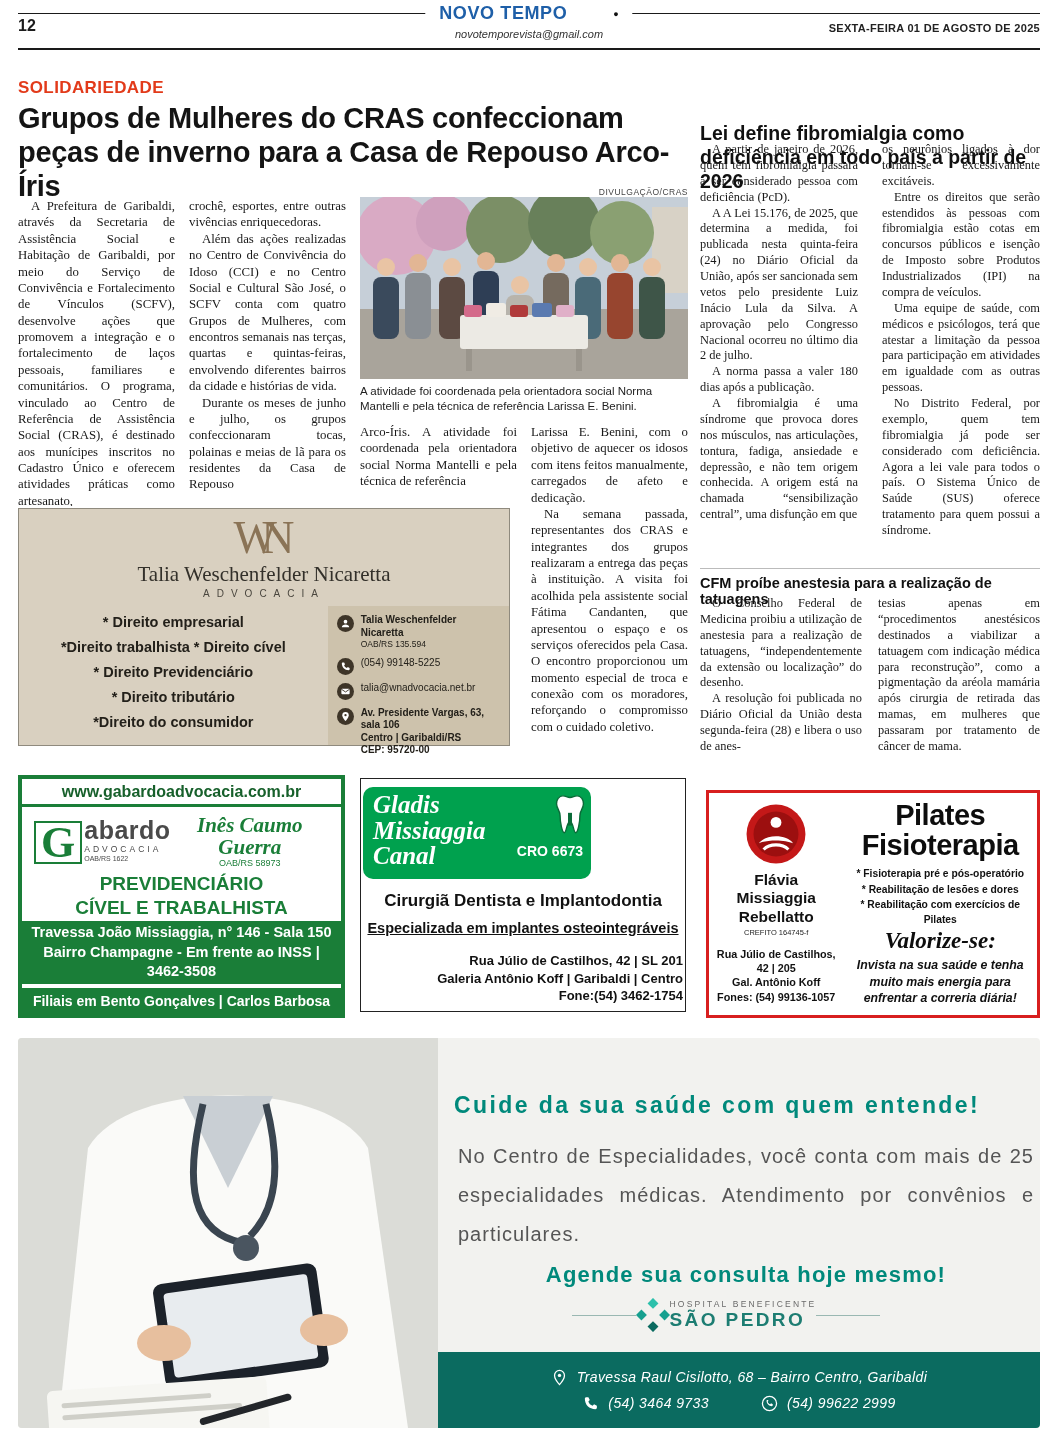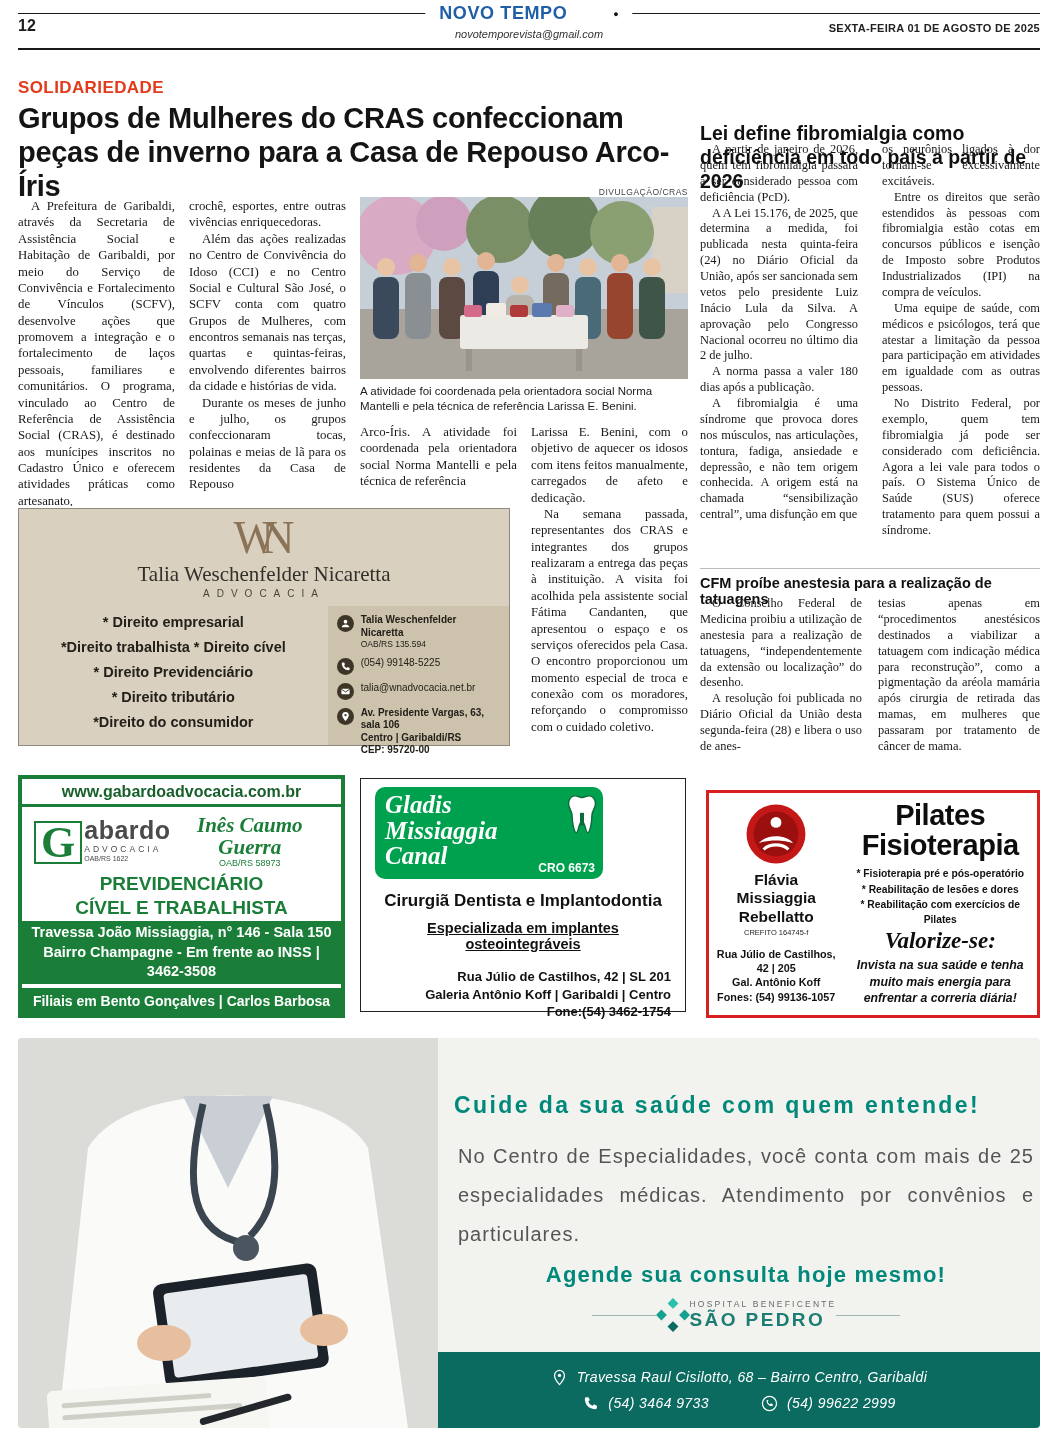--- a/index.html
+++ b/index.html
@@ -67,24 +67,24 @@
   .gab-sub  { font-size:8.5px; letter-spacing:3px; color:#4a4a4a; margin-top:2px; }
   .gab-oab  { font-size:7px; color:#4a4a4a; margin-top:1px; }
   .gab-partner-wrap { text-align:center; }
   .gab-partner { color:#1a7e38; font-family:"Liberation Serif", serif; font-style:italic; font-weight:bold; font-size:21px; line-height:1.05; }
   .gab-partner-oab { font-size:9px; color:#1a7e38; }
   .gab-areas { text-align:center; color:#1a7e38; font-weight:bold; font-size:19px; line-height:1.25; margin-top:4px; }
   .gab-band { background:#1a7e38; color:#fff; text-align:center; font-weight:bold; font-size:14.5px; padding:2px 4px; line-height:1.35; margin-top:auto; }
   .gab-band2 { background:#1a7e38; color:#fff; text-align:center; font-weight:bold; font-size:14px; padding:5px 4px; margin-top:4px; }
 
   
-  .ad-gladis { position:absolute; left:360px; top:778px; width:326px; height:234px; border:1.5px solid #222; background:#fff; padding:8px 14px; }
+  .ad-gladis { position:absolute; left:360px; top:778px; width:326px; height:234px; border:1.5px solid #222; background:#fff; padding:8px 2px; }
   .gladis-box { position:relative; width:228px; height:92px; background:#00a14e; border-radius:10px; color:#fff; padding:5px 10px; }
   .gladis-name { font-family:"Liberation Serif", serif; font-style:italic; font-weight:bold; font-size:25px; line-height:1.02; }
-  .gladis-cro { position:absolute; right:8px; bottom:4px; font-size:12px; font-weight:bold; }
+  .gladis-cro { position:absolute; right:8px; bottom:20px; font-size:14px; font-weight:bold; }
   .gladis-tooth { position:absolute; right:4px; top:6px; width:34px; height:42px; }
   .gladis-title { text-align:center; font-weight:bold; font-size:17px; margin-top:12px; color:#111; }
   .gladis-spec { text-align:center; font-weight:bold; font-size:14.5px; text-decoration:underline; margin-top:9px; color:#111; }
   .gladis-addr { text-align:right; font-weight:bold; font-size:13px; line-height:1.35; margin-top:16px; color:#111; }
 
   
   .ad-pilates { position:absolute; left:706px; top:790px; width:334px; height:228px; border:3px solid #d81f1f; background:#fff; display:flex; }
   .pil-left { width:41%; padding:10px 4px 6px; text-align:center; }
   .pil-logo { width:62px; height:62px; margin:0 auto 6px; }
   .pil-logo svg { width:100%; height:100%; display:block; }
@@ -97,21 +97,21 @@
   .pil-slogan-title { font-weight:bold; font-size:23px; font-family:"Liberation Serif", serif; font-style:italic; color:#0d0d0d; }
   .pil-slogan { font-weight:bold; font-style:italic; font-size:12.3px; line-height:1.35; margin-top:3px; color:#111; }
 
   
   .ad-saude { position:absolute; left:18px; top:1038px; width:1022px; height:390px; background:#f2f2ef; overflow:hidden; border-radius:4px; }
   .saude-photo { position:absolute; left:0; top:0; width:420px; height:390px; }
   .saude-photo svg { display:block; width:100%; height:100%; }
   .saude-head { position:absolute; left:436px; top:54px; width:582px; color:#00897b; font-weight:bold; font-size:23px; letter-spacing:2.4px; }
   .saude-body { position:absolute; left:440px; top:99px; width:576px; color:#555; font-size:20px; line-height:1.95; text-align:justify; letter-spacing:1px; }
   .saude-cta  { position:absolute; left:440px; top:224px; width:576px; text-align:center; color:#00897b; font-weight:bold; font-size:22px; letter-spacing:1.2px; }
-  .saude-logo { position:absolute; left:440px; top:260px; width:576px; display:flex; align-items:center; justify-content:center; }
+  .saude-logo { position:absolute; left:420px; top:260px; width:576px; display:flex; align-items:center; justify-content:center; }
   .logo-line { width:64px; border-top:1px solid #9ab8b2; }
   .logo-mark { width:34px; height:34px; }
   .logo-mark svg { width:100%; height:100%; display:block; }
   .logo-text { text-align:left; }
   .logo-top { font-size:8.5px; letter-spacing:2.2px; color:#6a6a6a; }
   .logo-name { font-size:19px; letter-spacing:2.4px; color:#1d7d72; font-weight:bold; }
   .saude-footer { position:absolute; left:420px; right:0; bottom:0; height:76px; background:#0b6b60; color:#fff; display:flex; flex-direction:column; align-items:center; justify-content:center; gap:9px;font-style:italic; }
   .footer-row { display:flex; align-items:center; gap:9px; font-size:14px; letter-spacing:.4px; }
   .footer-row .spacer { width:34px; }
   .f-icon { width:17px; height:17px; }

